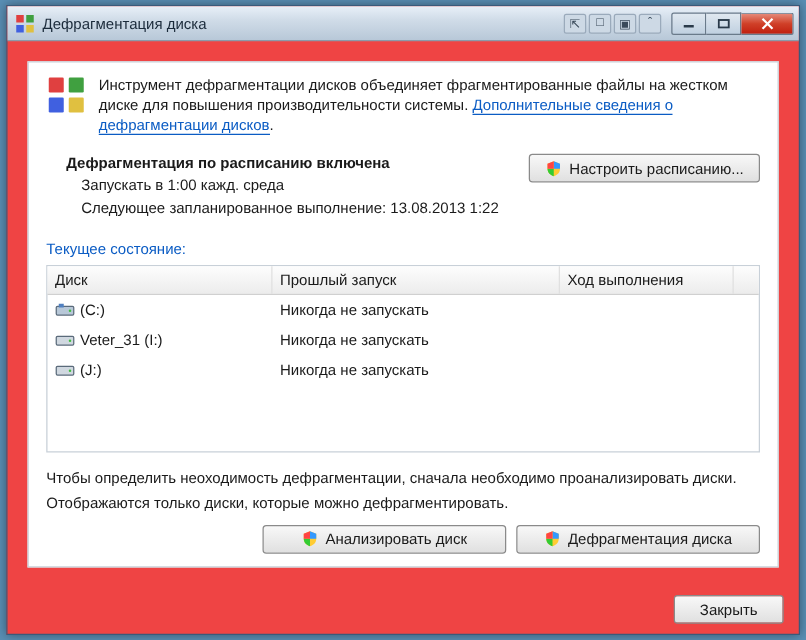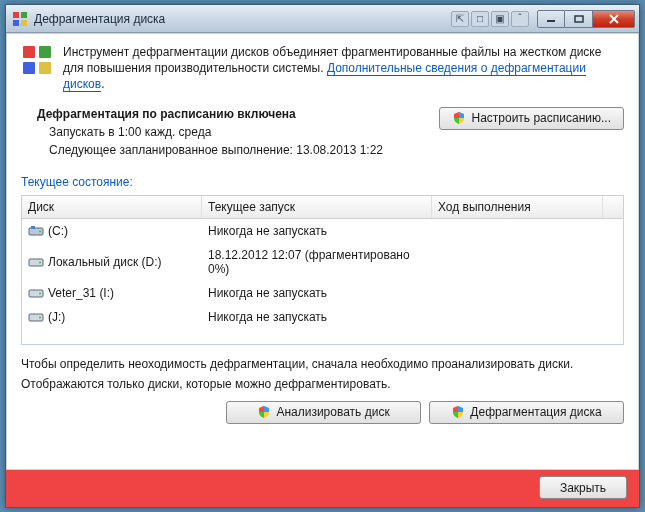--- a/index.html
+++ b/index.html
@@ -7,21 +7,21 @@
 .window { width:635px; height:504px; background:#ef4444; border:1px solid #3a5a7a; box-shadow:0 0 8px rgba(0,0,0,0.4); display:flex; flex-direction:column; }
 .titlebar { height:28px; background:linear-gradient(to bottom,#e8f0f8 0%,#d0dce8 40%,#b8c8d8 100%); display:flex; align-items:center; padding:0 4px; border-bottom:1px solid #8a9aaa; }
 .title-icon { width:16px; height:16px; margin:0 6px 0 2px; }
 .title-text { flex:1; color:#1a2a3a; font-size:12px; }
 .title-extras { display:flex; gap:2px; margin-right:8px; }
 .title-extras .ext { width:18px; height:16px; background:#cdd9e5; border:1px solid #9aaabb; border-radius:2px; display:flex; align-items:center; justify-content:center; font-size:10px; color:#3a4a5a; }
 .winbtns { display:flex; }
 .winbtn { width:28px; height:18px; border:1px solid #6a7a8a; border-left:none; background:linear-gradient(to bottom,#e0e8f0,#c0d0e0); display:flex; align-items:center; justify-content:center; font-size:10px; color:#2a3a4a; }
 .winbtn:first-child { border-left:1px solid #6a7a8a; border-radius:2px 0 0 2px; }
 .winbtn.close { width:42px; border-radius:0 2px 2px 0; background:linear-gradient(to bottom,#e58a7a 0%,#d04028 50%,#c02010 100%); color:#fff; text-shadow:0 -1px 0 rgba(0,0,0,0.4); }
-.content { flex:1; background:#fff; margin:0; border:1px solid #c8d0d8; display:flex; flex-direction:column; padding:10px 14px; position:relative; }
+.content { flex:1; background:#fff; margin:16px; border:1px solid #c8d0d8; display:flex; flex-direction:column; padding:10px 14px; position:relative;justify-content:space-between; }
 .intro { display:flex; gap:10px; margin-bottom:12px; }
 .intro-icon { width:32px; height:32px; flex-shrink:0; }
 .intro-text { color:#1a1a1a; line-height:1.35; }
 .intro-text a { color:#0b5cc4; text-decoration:none; border-bottom:1px solid #0b5cc4; }
 .label { color:#0b5cc4; margin:4px 0 6px 0; }
 .sched-box { display:flex; align-items:flex-start; padding:2px 0 10px 16px; }
 .sched-info { flex:1; }
 .sched-info .bold { font-weight:bold; color:#1a1a1a; margin-bottom:4px; }
 .sched-info .line { color:#1a1a1a; margin-bottom:4px; padding-left:12px; }
 .btn { height:23px; padding:0 12px; background:linear-gradient(to bottom,#f8f8f8,#e0e0e0); border:1px solid #8a8a8a; border-radius:3px; display:inline-flex; align-items:center; gap:5px; color:#1a1a1a; cursor:pointer; white-space:nowrap; }
@@ -110,46 +110,35 @@
             <path d="M7 1 L2 3 L2 7 L7 7 Z" fill="#f44"></path>
           </svg>
         <span>Настроить расписанию...</span>
       </button>
     </div>
 
     <div class="label">Текущее состояние:</div>
     <div class="table-wrap">
       <div class="thead">
         <div class="th c1">Диск</div>
-        <div class="th c2">Текущее запуск</div>
+        <div class="th c2">Прошлый запуск</div>
         <div class="th c3">Ход выполнения</div>
         <div class="th c4"></div>
       </div>
       <div class="tbody">
         <div class="tr">
           <div class="td c1">
               <svg class="drive-icon" viewBox="0 0 16 12">
                 <rect x="1" y="3" width="14" height="7" rx="1" fill="#b8c8d8" stroke="#5a6a7a"></rect>
                 <rect x="3" y="1" width="4" height="3" fill="#5080c0"></rect>
                 <circle cx="12" cy="6.5" r="1" fill="#40c040"></circle>
               </svg>
               <span>(C:)</span>
             </div>
           <div class="td c2">Никогда не запускать</div>
-          <div class="td c3"></div>
-        </div>
-        <div class="tr">
-          <div class="td c1">
-              <svg class="drive-icon" viewBox="0 0 16 12">
-                <rect x="1" y="3" width="14" height="7" rx="1" fill="#d0d8e0" stroke="#5a6a7a"></rect>
-                <circle cx="12" cy="6.5" r="1" fill="#40c040"></circle>
-              </svg>
-              <span>Локальный диск (D:)</span>
-            </div>
-          <div class="td c2">18.12.2012 12:07 (фрагментировано 0%)</div>
           <div class="td c3"></div>
         </div>
         <div class="tr">
           <div class="td c1">
               <svg class="drive-icon" viewBox="0 0 16 12">
                 <rect x="1" y="3" width="14" height="7" rx="1" fill="#d0d8e0" stroke="#5a6a7a"></rect>
                 <circle cx="12" cy="6.5" r="1" fill="#40c040"></circle>
               </svg>
               <span>Veter_31 (I:)</span>
             </div>

